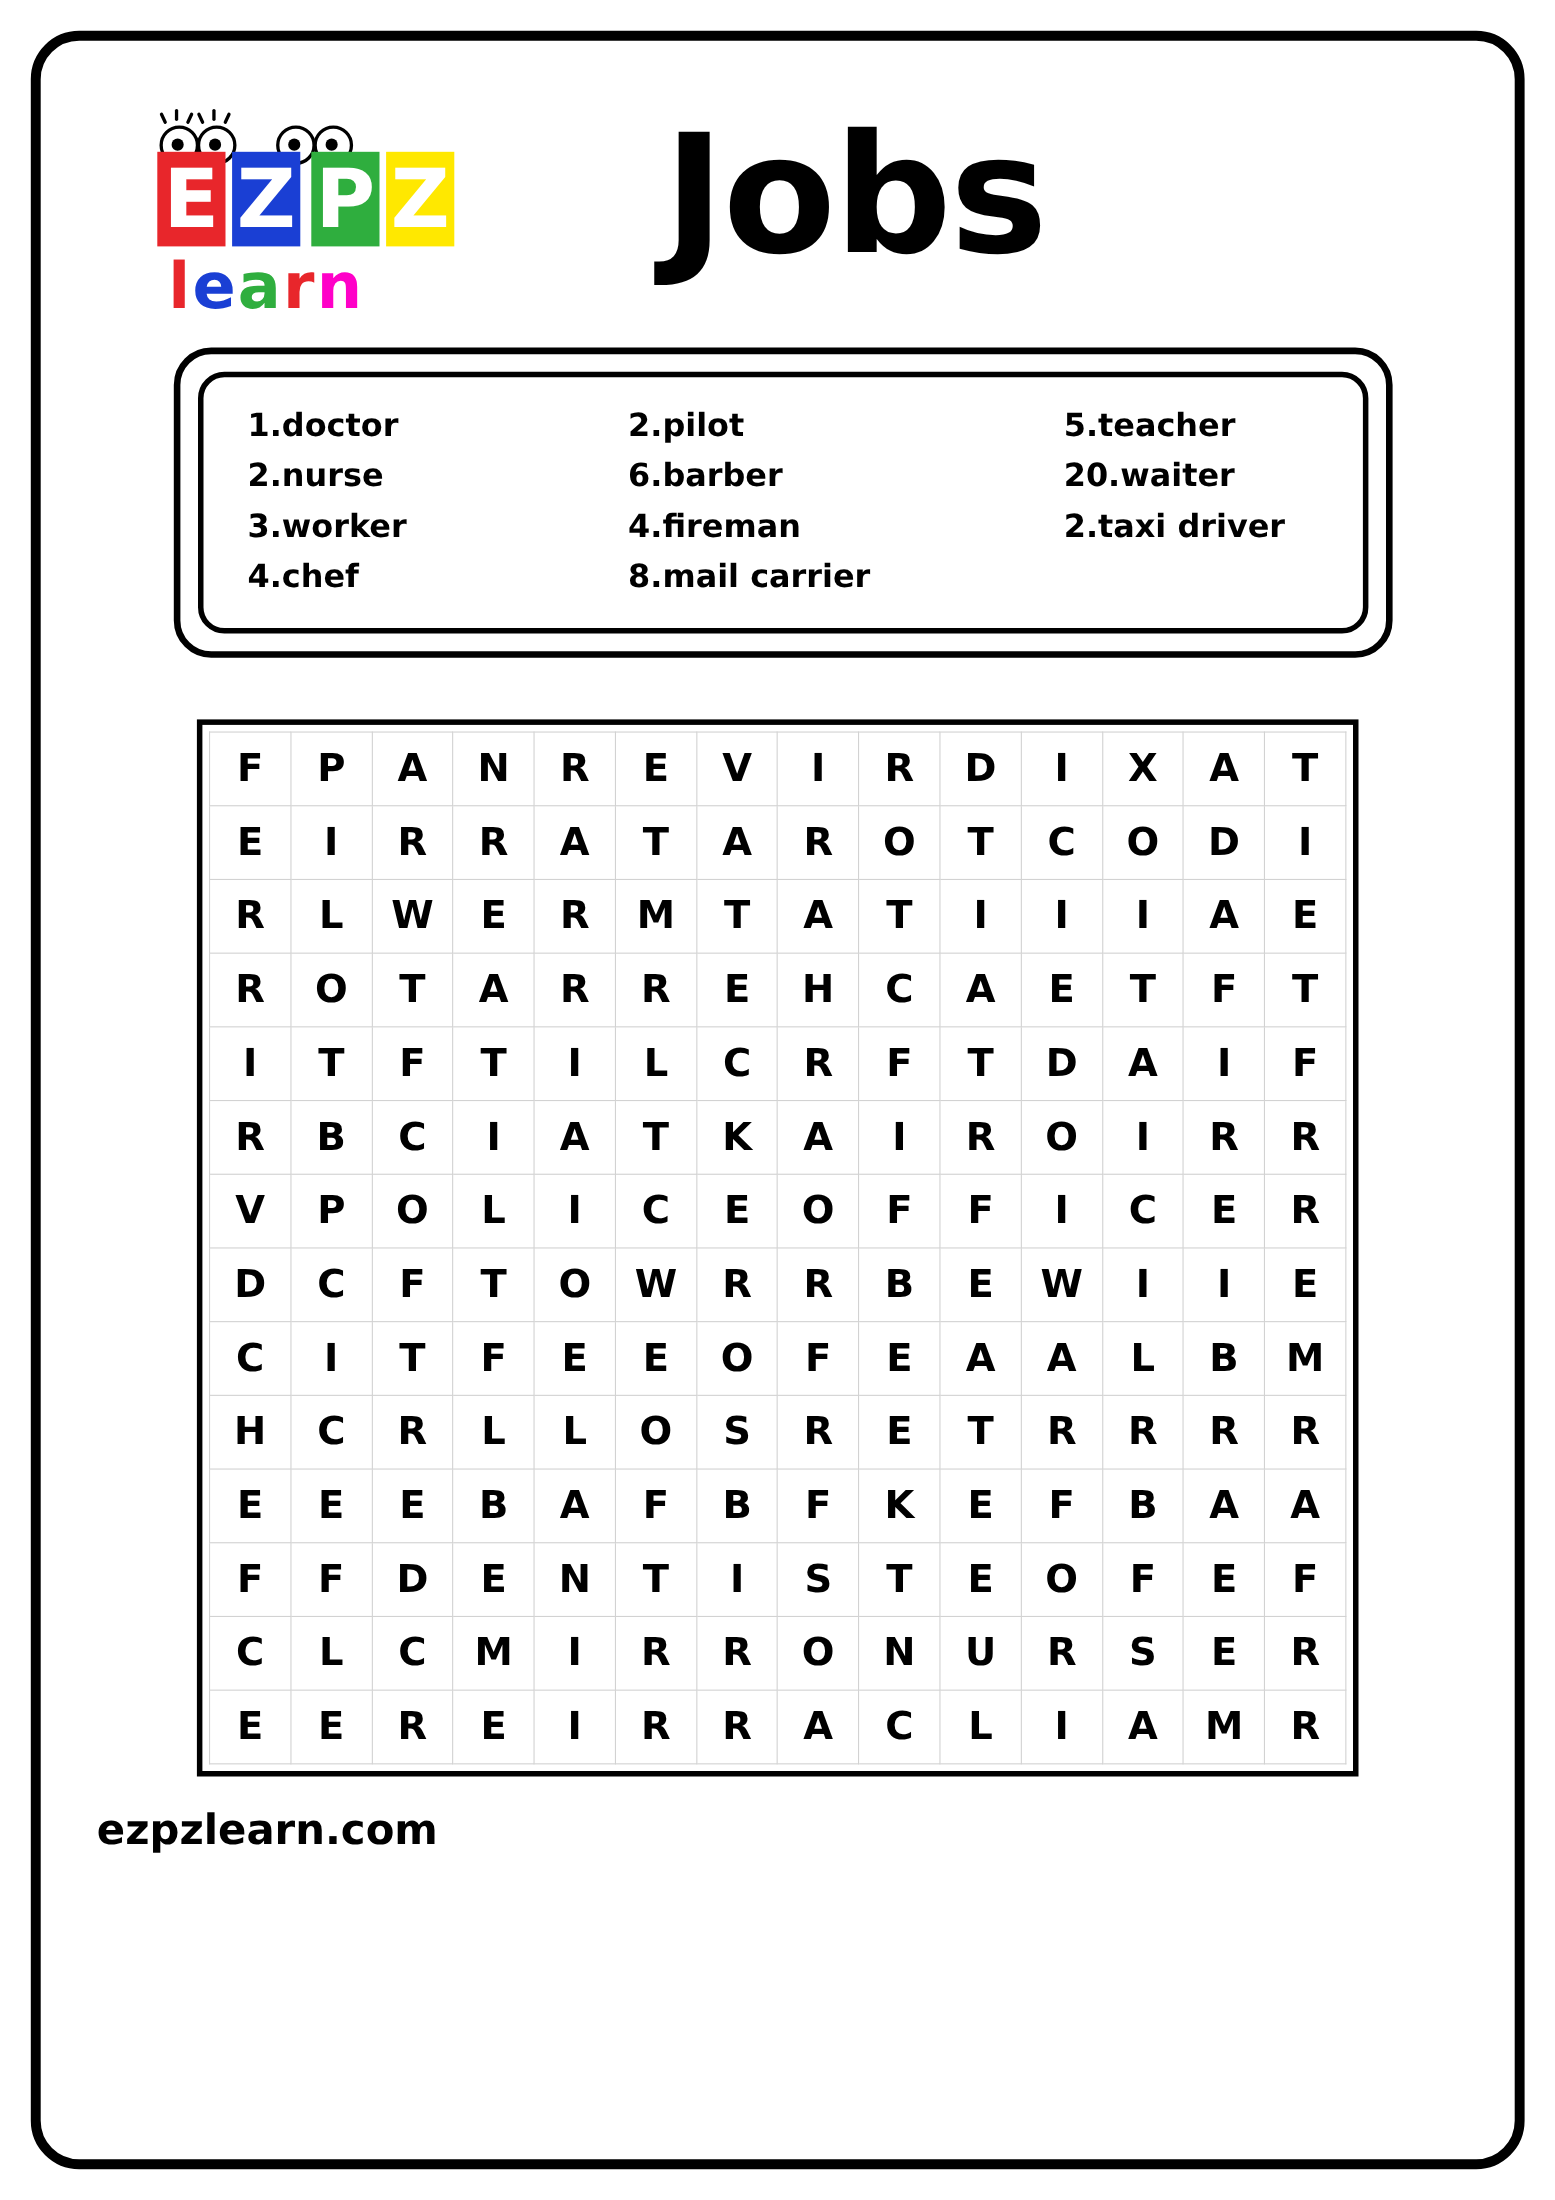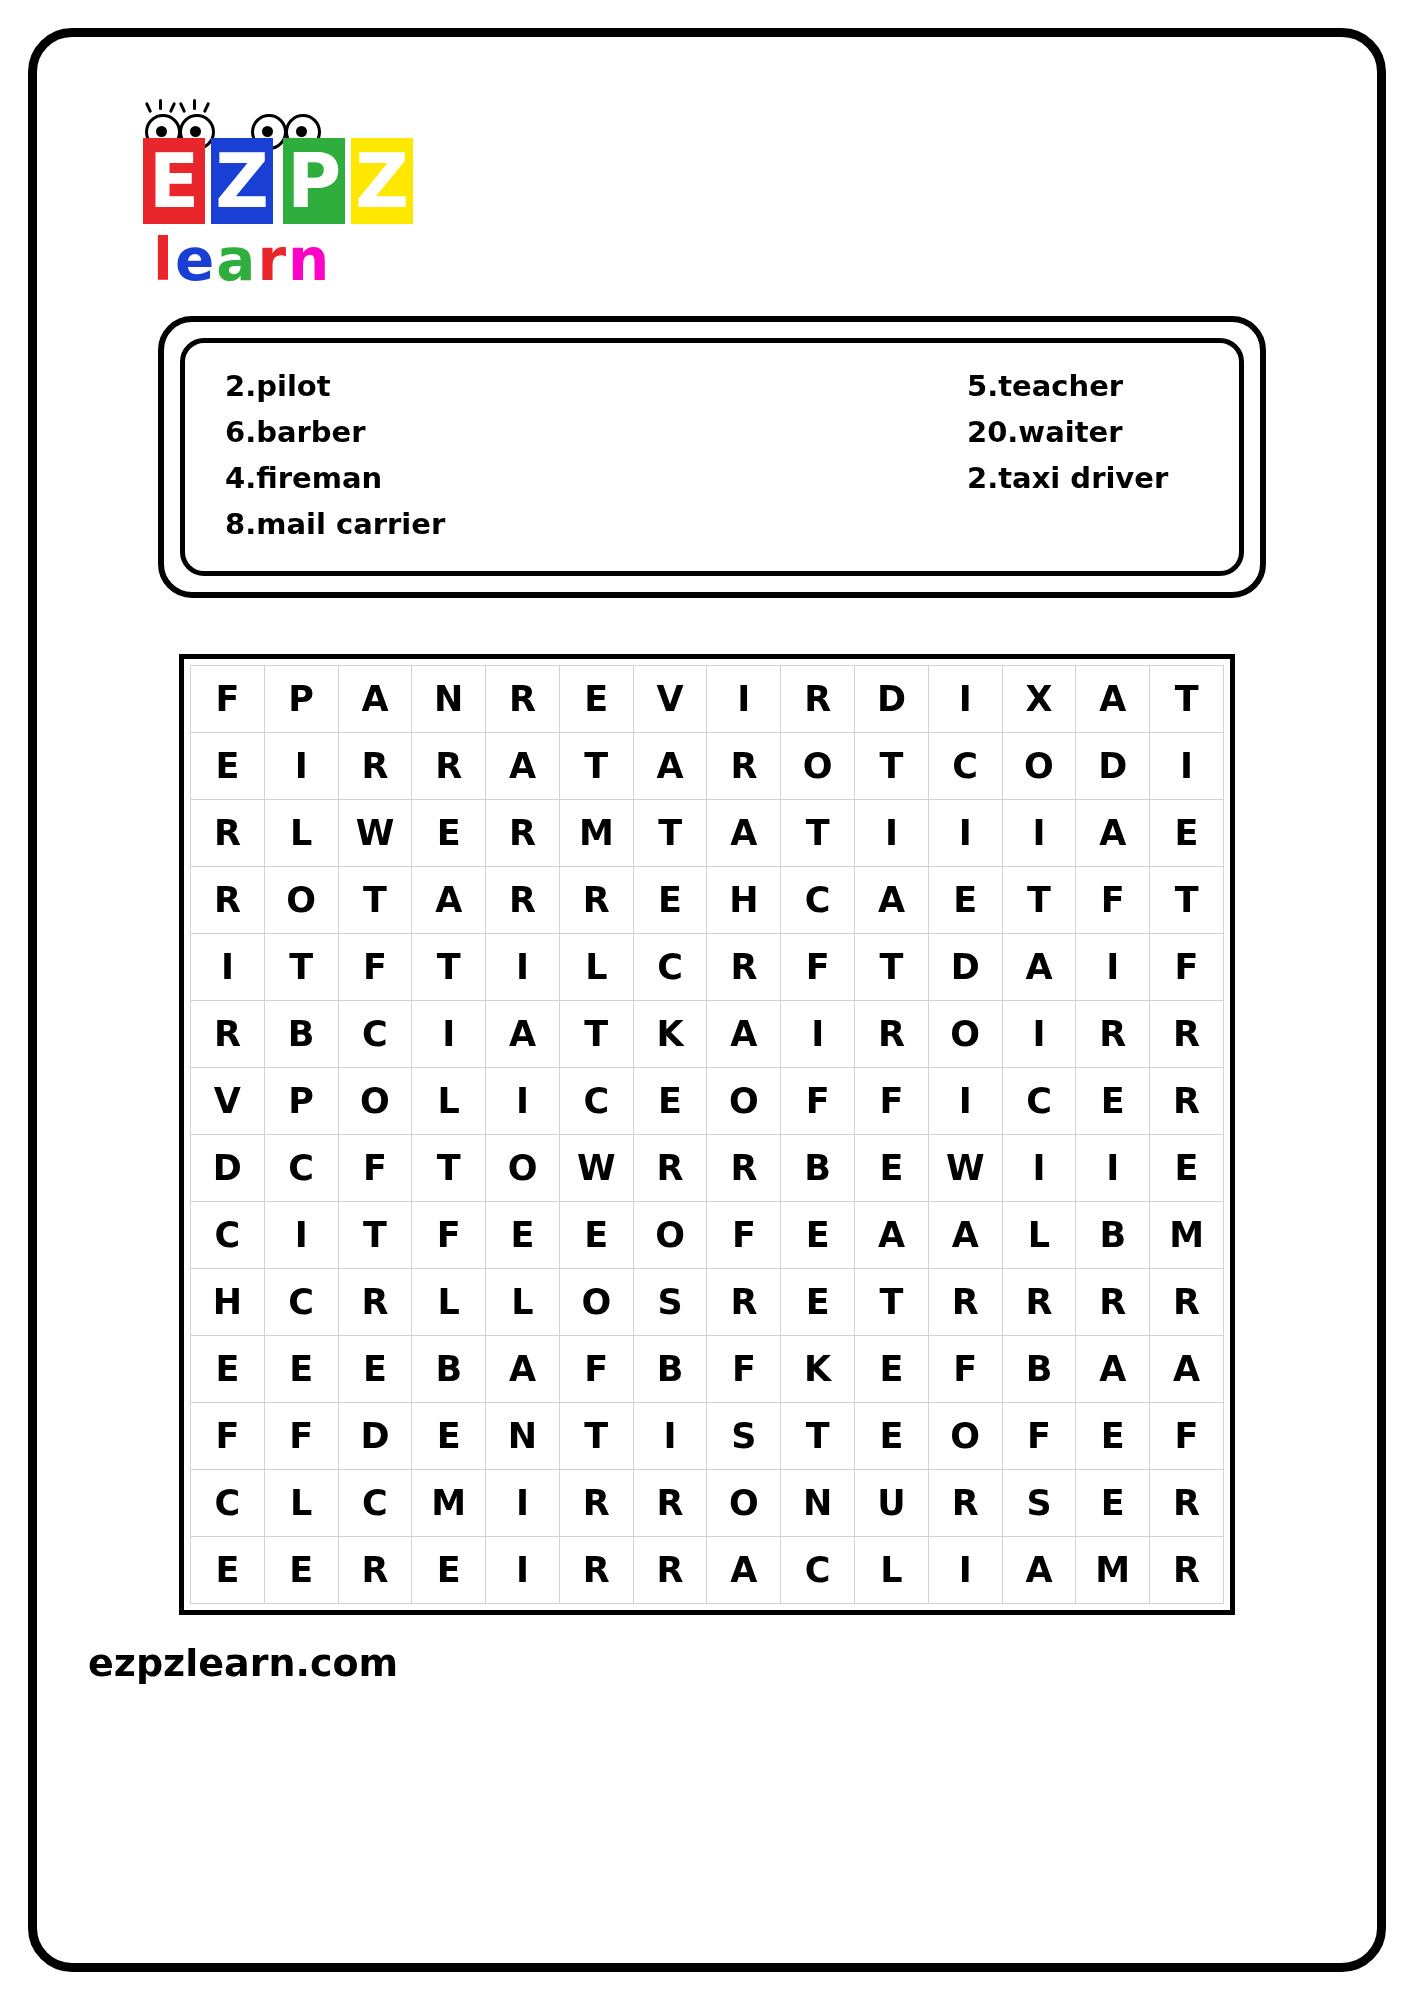--- a/index.html
+++ b/index.html
@@ -210,24 +210,31 @@
           <div class="lblock" style="left:10px; top:30px; background:#e8262b;">E</div>
           <div class="lblock" style="left:78px; top:30px; background:#1a3fd4;">Z</div>
           <div class="lblock" style="left:150px; top:30px; background:#2fae3e;">P</div>
           <div class="lblock" style="left:218px; top:30px; background:#ffe800;">Z</div>
         </div>
         <div class="logo-row2">
           <i style="color:#e8262b;">l</i><i style="color:#1a3fd4;">e</i><i style="color:#2fae3e;">a</i><i style="color:#e8262b;">r</i><i style="color:#ff00c8;">n</i>
         </div>
       </div>
 
+      <div class="title">Jobs</div>
     </div>
 
     <div class="wordlist-outer">
       <div class="wordlist-inner">
+        <div class="wl-col">
+          <div class="wl-item">1.doctor</div>
+          <div class="wl-item">2.nurse</div>
+          <div class="wl-item">3.worker</div>
+          <div class="wl-item">4.chef</div>
+        </div>
         <div class="wl-col">
           <div class="wl-item">2.pilot</div>
           <div class="wl-item">6.barber</div>
           <div class="wl-item">4.fireman</div>
           <div class="wl-item">8.mail carrier</div>
         </div>
         <div class="wl-col">
           <div class="wl-item">5.teacher</div>
           <div class="wl-item">20.waiter</div>
           <div class="wl-item">2.taxi driver</div>

